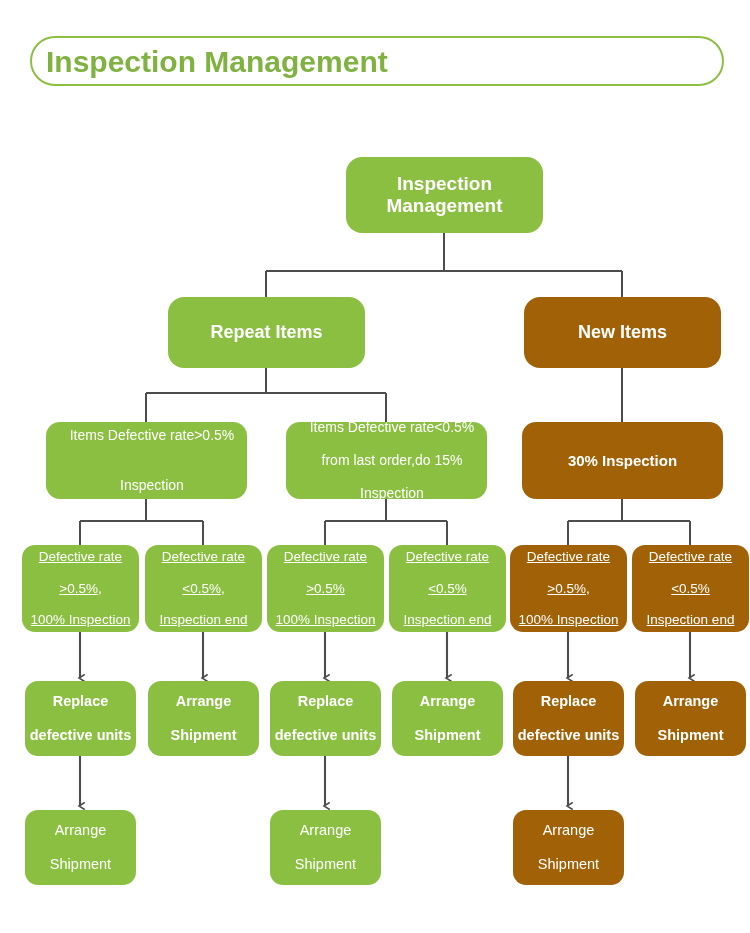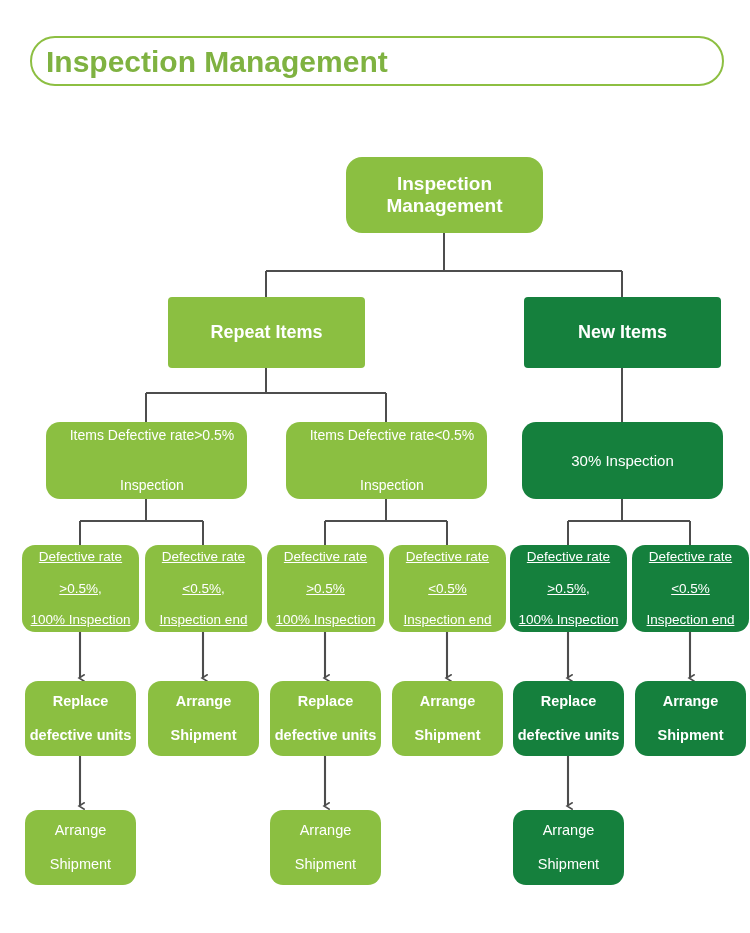--- a/index.html
+++ b/index.html
@@ -43,26 +43,26 @@
     align-items:center;
     justify-content:center;
     text-align:center;
     color:#ffffff;
     border-radius:14px;
     line-height:1.18;
     padding:2px 3px;
   }
   .node span{display:block;width:100%;}
   .green{background:#8BBF41;}
-  .gray{background:#15803d;}
+  .gray{background:#a16207;}
 
   .n-root{font-size:19px;font-weight:bold;border-radius:16px;}
-  .n-l2{font-size:18px;font-weight:bold;border-radius:4px;}
+  .n-l2{font-size:18px;font-weight:bold;border-radius:16px;}
   .n-l3-long{font-size:14px;font-weight:normal;border-radius:14px;padding-left:14px;}
-  .n-l3-short{font-size:15px;font-weight:normal;border-radius:14px;}
+  .n-l3-short{font-size:15px;font-weight:bold;border-radius:14px;}
   .n-l4{font-size:13.5px;font-weight:normal;border-radius:13px;text-decoration:underline;}
   .n-l5{font-size:14.5px;font-weight:bold;border-radius:13px;}
   .n-l6{font-size:14.5px;font-weight:normal;border-radius:13px;}
 </style>
 </head>
 <body>
 
 <div id="stage">
 
   <div class="header-bar"></div>
@@ -132,21 +132,21 @@
   <div class="node green n-l3-long" style="left:34px;top:422px;width:201px;height:77px;">
     <span>
       <span>Items Defective rate&gt;0.5%</span><br>
       <br>
       <span>Inspection</span>
     </span>
   </div>
   <div class="node green n-l3-long" style="left:274px;top:422px;width:201px;height:77px;">
     <span>
       <span>Items Defective rate&lt;0.5%</span><br>
-      <br>
+      <span>from last order,do 15%</span><br>
       <span>Inspection</span>
     </span>
   </div>
   <div class="node gray n-l3-short" style="left:510px;top:422px;width:201px;height:77px;">
     <span>30% Inspection</span>
   </div>
 
   <div class="node green n-l4" style="left:10px;top:545px;width:117px;height:87px;">
     <span>
       <span>Defective rate</span><br>

